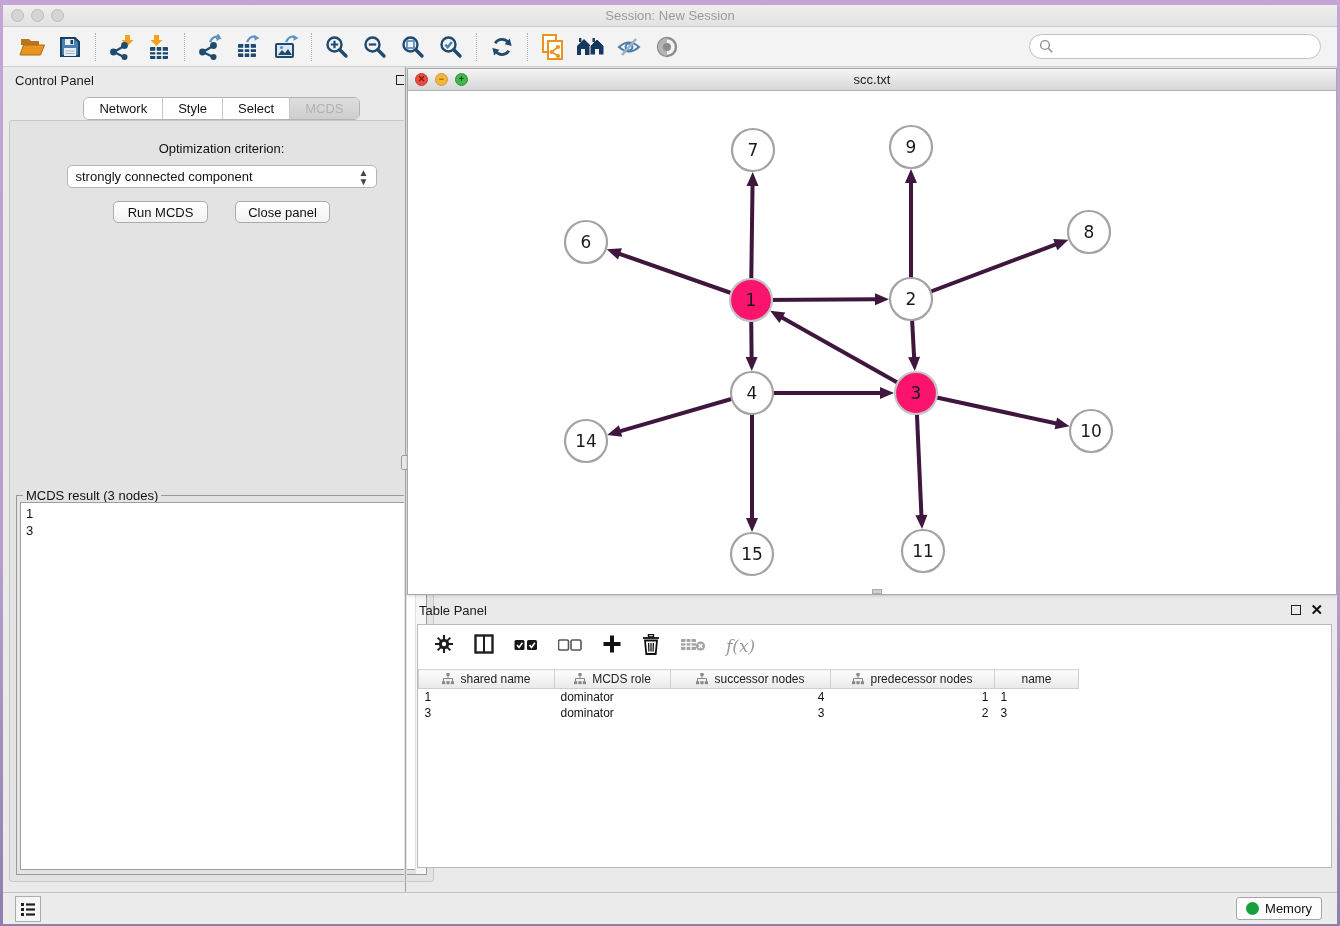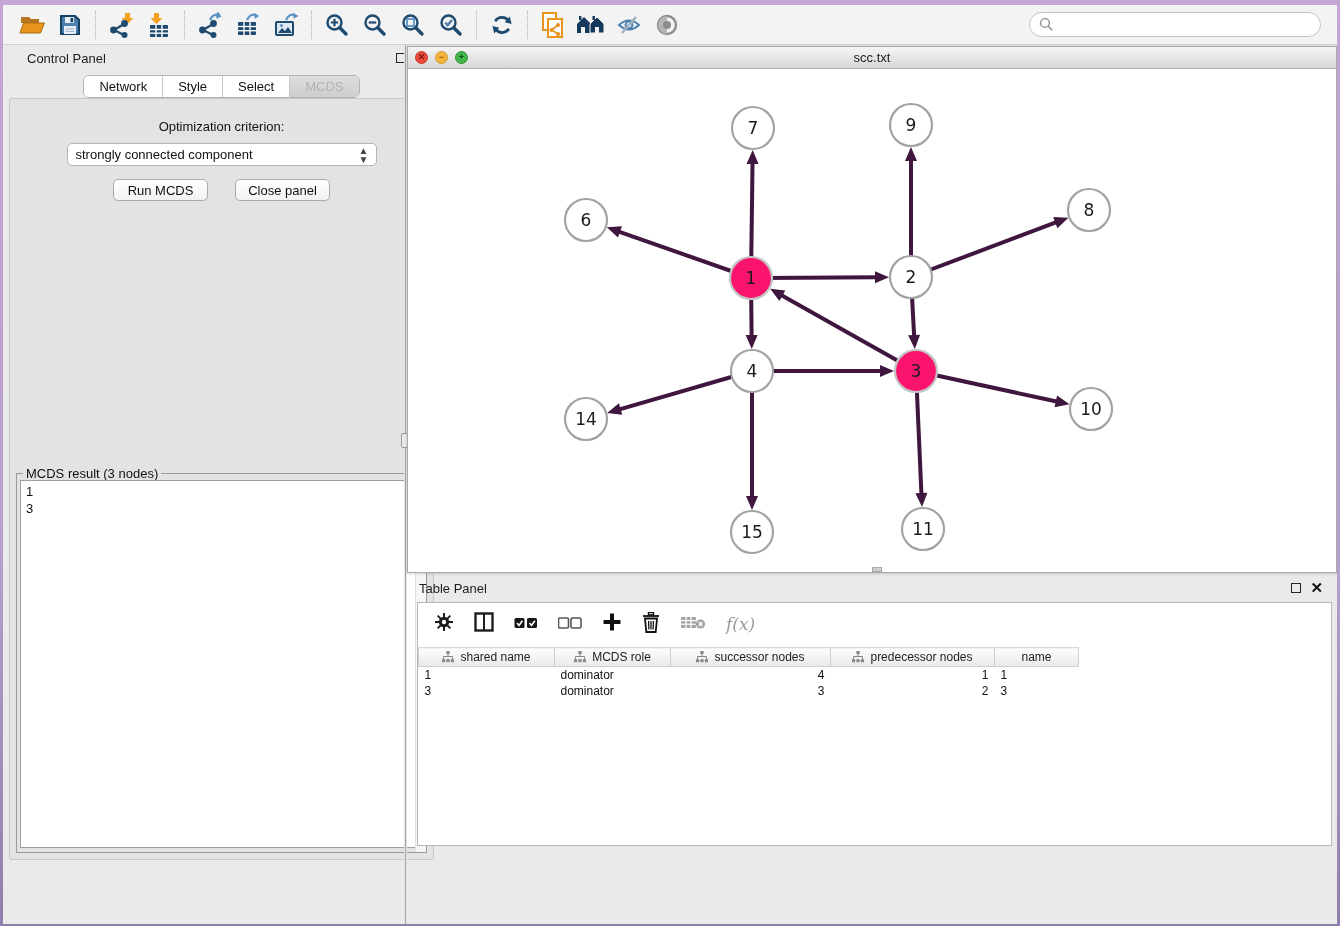--- a/index.html
+++ b/index.html
@@ -25,21 +25,21 @@
   .tb-sep { width:1px; height:28px; border-left:1px dotted #b3b3b3; margin:0 6px; }
   .searchbox { margin-left:auto; margin-right:6px; width:292px; height:25px; background:#fff;
                border:1px solid #c2c2c2; border-radius:13px; display:flex; align-items:center;
                padding:0 9px; }
   .searchbox input { border:none; outline:none; flex:1; font-size:12px; background:transparent; margin-left:5px; }
 
   
   .content { position:relative; flex:1 1 auto; background:#eaeaea; }
 
   
-  .cpanel { position:absolute; left:0; top:0; width:437px; height:828px;padding-left:12px; }
+  .cpanel { position:absolute; left:0; top:0; width:437px; height:828px; }
   .panel-header { height:26px; display:flex; align-items:center; padding:0 12px; }
   .panel-title { font-size:13px; color:#1c1c1c; }
   .panel-hdr-icons { margin-left:auto; display:flex; gap:9px; align-items:center; }
   .float-ic { width:10px; height:10px; border:1.6px solid #222; }
   .close-ic { font-size:15px; font-weight:700; color:#111; line-height:10px; }
   .cp-tabs { position:absolute; left:0; right:0; top:30px; display:flex; justify-content:center; }
   .seg { display:flex; border:1px solid #b3b3b3; border-radius:6px; overflow:hidden; background:#fff;text-align:right; }
   .seg .tab { padding:3px 15px; font-size:13px; color:#111; background:#fff; border-left:1px solid #c8c8c8; }
   .seg .tab:first-child { border-left:none; }
   .seg .tab.disabled-active { background:linear-gradient(#dedede,#cecece); color:#b2b2b2; }
@@ -107,20 +107,28 @@
   .memory-dot { width:13px; height:13px; border-radius:50%; background:#169f3a; }
 
   .fx-label { font-family:"DejaVu Serif","Liberation Serif",serif; font-style:italic; font-size:17px; color:#9a9a9a; }
 </style>
 </head>
 <body>
 
 <div class="screen">
   <div class="window">
 
+    <div class="titlebar">
+      <div class="tl-dots">
+        <div class="tl-dot"></div>
+        <div class="tl-dot"></div>
+        <div class="tl-dot"></div>
+      </div>
+      <div class="title-text">Session: New Session</div>
+    </div>
 
     <div class="toolbar">
       <div class="tb-btn">
         <svg width="27" height="22" viewBox="0 0 27 22">
           <path d="M2 3 h8 l2 2 h8 v4 h-18 z" fill="#b5761f"></path>
           <path d="M4.5 9 h21 l-4 10 h-20.5 z" fill="#e8941f" stroke="#a96d12" stroke-width="1"></path>
         </svg>
       </div>
       <div class="tb-btn">
         <svg width="22" height="22" viewBox="0 0 22 22">
@@ -554,15 +562,33 @@
                   <td>3</td>
                 </tr>
               </tbody>
             </table>
           </div>
         </div>
 
       </div>
     </div>
 
+    <div class="statusbar">
+      <div class="sb-left-btn">
+        <svg width="16" height="16" viewBox="0 0 16 16">
+          <g fill="#222">
+            <rect x="1" y="2" width="3" height="3"></rect>
+              <rect x="6" y="2.4" width="9" height="2.2"></rect>
+            <rect x="1" y="7" width="3" height="3"></rect>
+              <rect x="6" y="7.4" width="9" height="2.2"></rect>
+            <rect x="1" y="12" width="3" height="3"></rect>
+              <rect x="6" y="12.4" width="9" height="2.2"></rect>
+          </g>
+        </svg>
+      </div>
+      <div class="memory-btn">
+        <span class="memory-dot"></span>
+        <span>Memory</span>
+      </div>
+    </div>
 
   </div>
 </div>
 
 </body></html>

